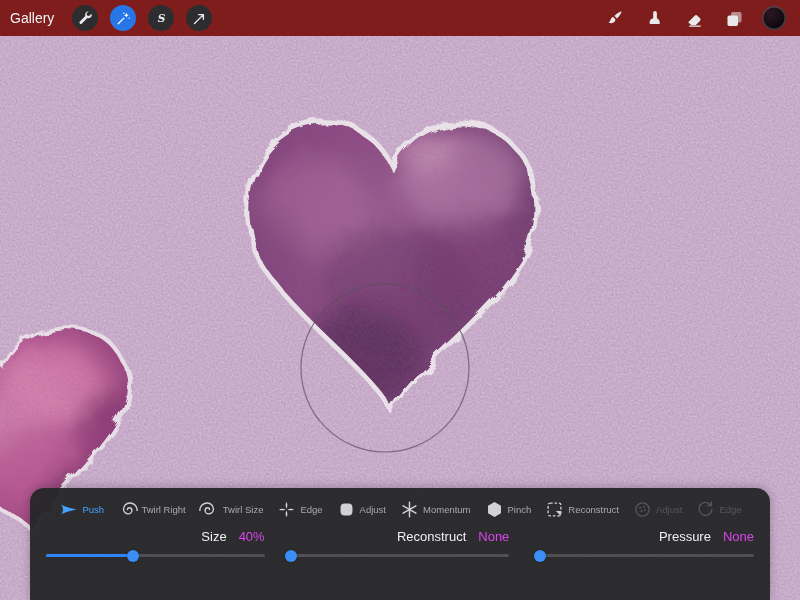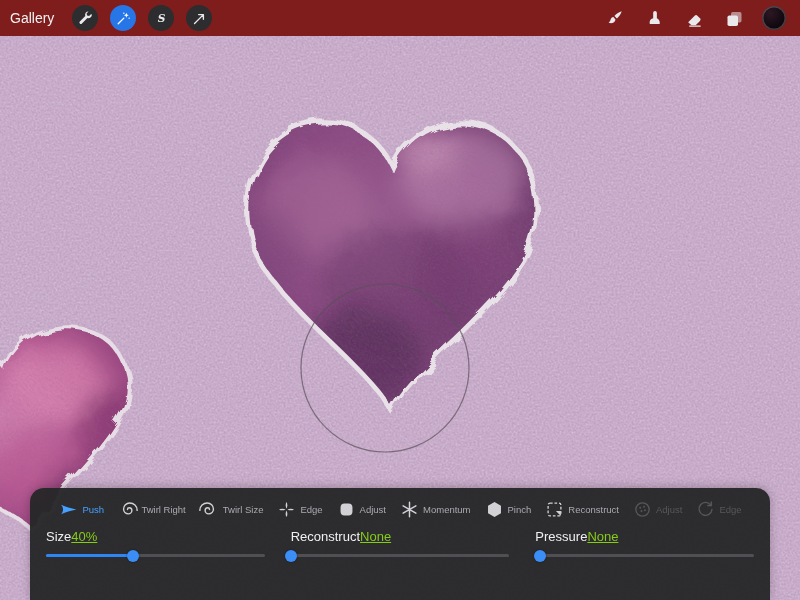--- a/index.html
+++ b/index.html
@@ -36,23 +36,23 @@
   .mode-icon { height:22px; display:flex; align-items:center; justify-content:center; }
   .mode-icon svg { width:21px; height:21px; display:block; }
   .mode-label { font-size:9.5px; color:#ababb0; white-space:nowrap; }
   .mode.selected { color:#45a1ff; }
   .mode.selected .mode-label { color:#45a1ff; }
   .mode.disabled { color:#57575b; }
   .mode.disabled .mode-label { color:#57575b; }
 
   .sliders { display:flex; gap:26px; padding:9px 2px 0; }
   .sgroup { flex:1; }
-  .shead { display:flex; justify-content:flex-start; align-items:baseline; }
+  .shead { display:flex; justify-content:flex-end; align-items:baseline;gap:12px; }
   .slabel { color:#f0f0f2; font-size:13px; }
-  .svalue { color:#84cc16; font-size:13px;text-decoration:underline; }
+  .svalue { color:#d946ef; font-size:13px; }
   .track { position:relative; height:3px; background:#505054; border-radius:2px; margin-top:10px; }
   .fill { position:absolute; left:0; top:0; height:100%; background:#2e86f5; border-radius:2px; }
   .knob { position:absolute; top:-4.5px; width:12px; height:12px; border-radius:50%;
           background:#3c8ef7; box-shadow:0 0 2px rgba(0,0,0,.5); }
 </style>
 </head>
 <body>
 
 <header class="topbar">
   <div class="tb-left">

